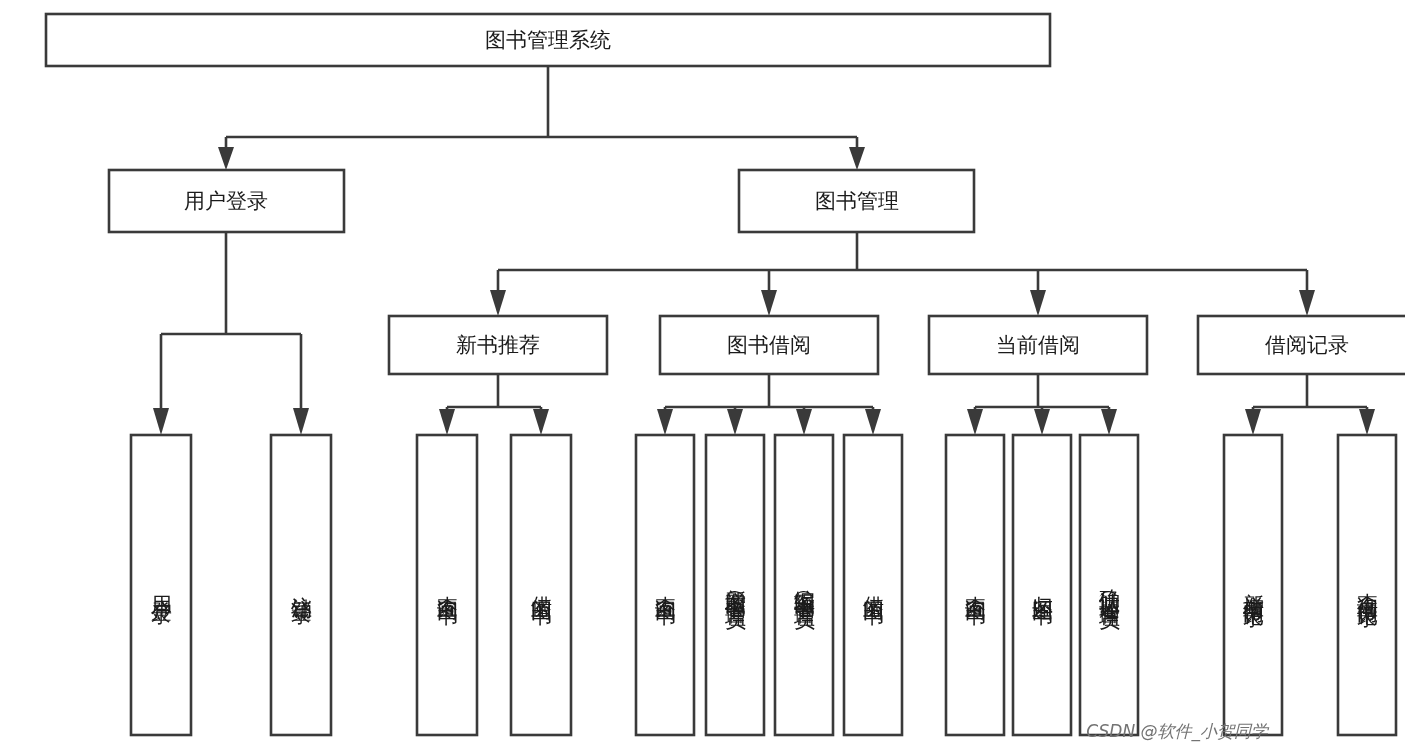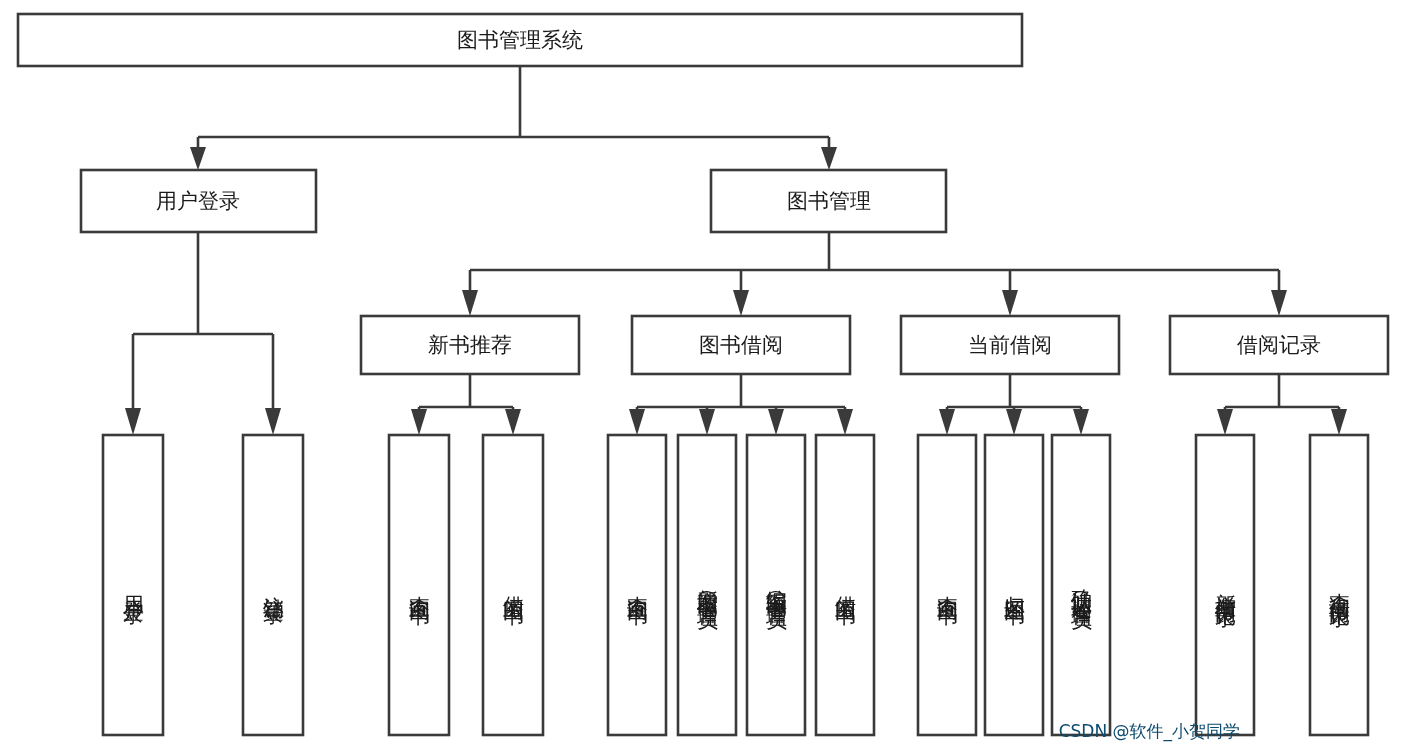--- a/index.html
+++ b/index.html
@@ -11,20 +11,21 @@
     width: 1405px;
     height: 747px;
     font-family: "DejaVu Sans", "Liberation Sans", sans-serif;
     overflow: hidden;
   }
   #diagram-root {
     position: relative;
     width: 1248px;
     height: 747px;
     background: #ffffff;
+    margin-left: 28px;
   }
   svg#tree-canvas {
     position: absolute;
     left: 0;
     top: 0;
     width: 1405px;
     height: 747px;
     display: block;
   }
   .node-box {
@@ -65,23 +66,24 @@
     text-align: center;
     white-space: nowrap;
     user-select: none;
   }
   #watermark {
     position: absolute;
     right: 8px;
     bottom: 4px;
     font-family: "DejaVu Sans", "Liberation Sans", sans-serif;
     font-size: 17px;
-    color: #0c4a6e;
+    color: #737373;
     white-space: nowrap;
     user-select: none;
+    font-style: italic;
   }
 </style>
 </head>
 <body>
 
 <div id="diagram-root">
 
   <svg id="tree-canvas" viewBox="0 0 1405 747" xmlns="http://www.w3.org/2000/svg">
 
     <g>

